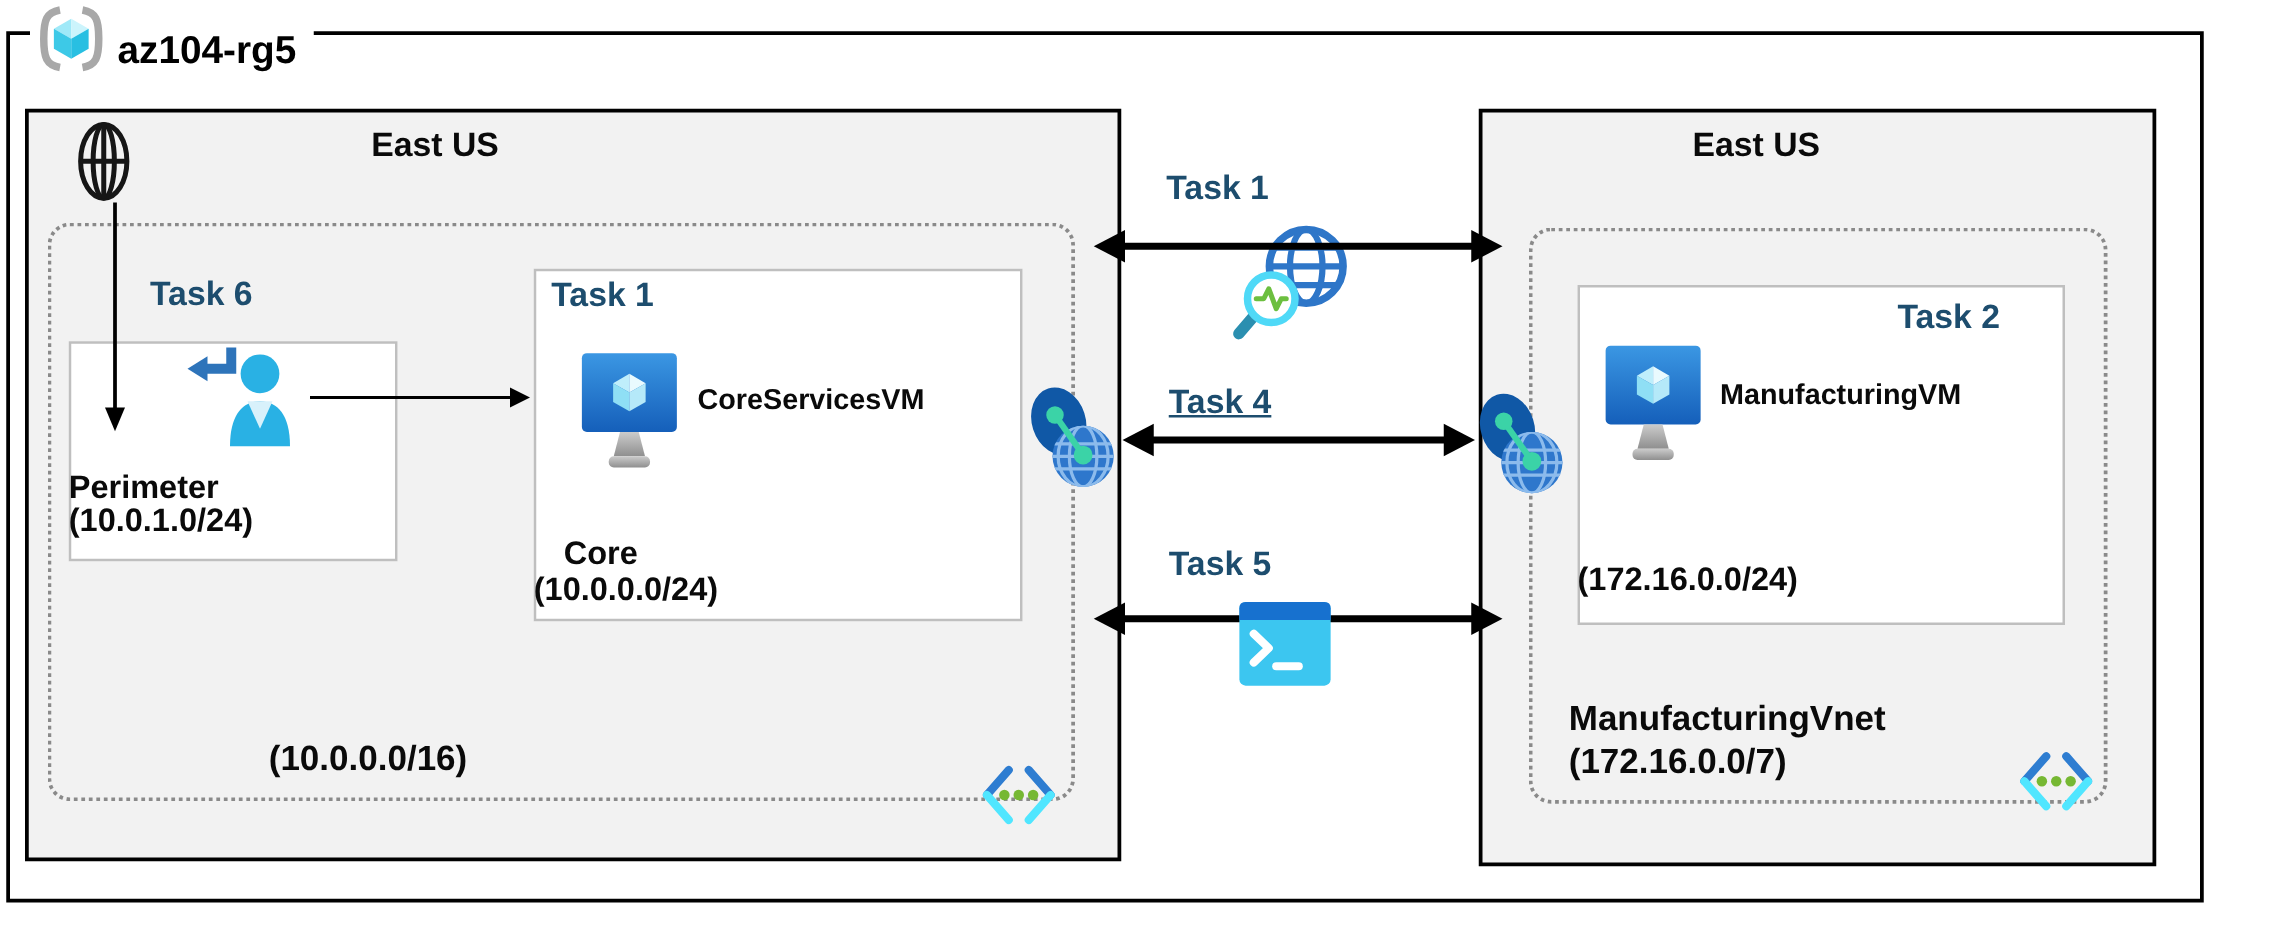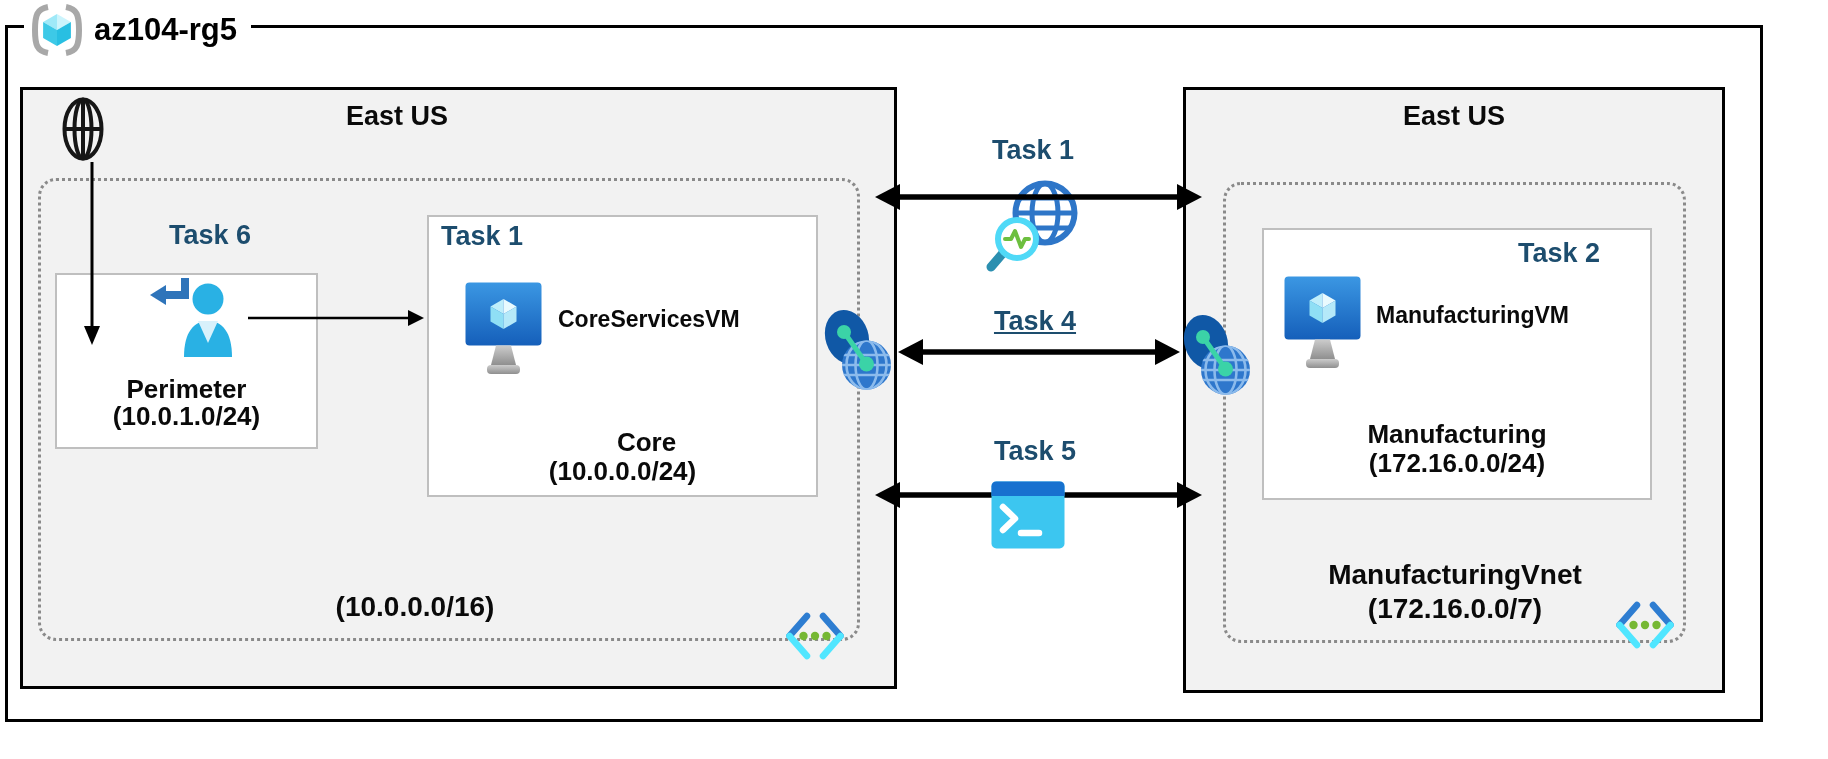--- a/index.html
+++ b/index.html
@@ -4,29 +4,29 @@
 <style>
   html,body{margin:0;padding:0;background:#fff;}
   #canvas{position:relative;width:1828px;height:759px;background:#fff;
           font-family:"Liberation Sans",sans-serif;overflow:hidden;}
   .box{position:absolute;box-sizing:border-box;}
   .rg-box{border:3px solid #000;background:#fff;}
   .region{border:3px solid #000;background:#f2f2f2;}
   .dotted{border:3px dotted #8a8a8a;border-radius:18px;}
   .subnet{border:2px solid #bfbfbf;background:#fff;}
   .lbl{position:absolute;font-weight:bold;color:#0a0a0a;white-space:nowrap;}
-  .center{text-align:center;}
+  .center{text-align:left;}
   .right{text-align:center;}
   .task{color:#1d4d6e;}
   .f26{font-size:26px;line-height:30px;}
   .f27{font-size:27px;line-height:32px;}
   .f28{font-size:28px;line-height:34px;}
   .f29{font-size:23px;line-height:34px;}
   .rg-title{position:absolute;left:24px;top:2px;height:56px;display:flex;
-            align-items:center;gap:8px;background:#fff;padding:0 14px 0 4px;z-index:4;}
+            align-items:flex-end;gap:8px;background:#fff;padding:0 14px 0 4px;z-index:4;}
   .rg-name{font-weight:bold;font-size:31px;color:#000;}
   .icon{position:absolute;}
   svg{display:block;}
   .z1{z-index:1}.z2{z-index:2}.z3{z-index:3}.z4{z-index:4}.z6{z-index:6}
   .overlay{position:absolute;left:0;top:0;z-index:5;pointer-events:none;}
 </style>
 </head>
 <body>
 
 <div id="canvas">
@@ -148,21 +148,20 @@
     </defs>
     <rect x="1.5" y="1.5" width="76" height="63" rx="4" fill="url(#scr2)"></rect>
     <polygon points="26.5,25.5 39.5,18 39.5,33" fill="#bfeefb"></polygon>
     <polygon points="39.5,18 52.5,25.5 39.5,33" fill="#e9fafe"></polygon>
     <polygon points="26.5,25.5 39.5,33 39.5,48 26.5,40.5" fill="#8fdff5"></polygon>
     <polygon points="52.5,25.5 39.5,33 39.5,48 52.5,40.5" fill="#b5e9f9"></polygon>
     <polygon points="32,64.5 47,64.5 52,84 27,84" fill="url(#std2)"></polygon>
     <rect x="23" y="84" width="33" height="9" rx="4" fill="url(#std2)"></rect>
   </svg>
   <div class="lbl f29 z3" style="left:1376px;top:298px;width:280px;">ManufacturingVM</div>
-  <div class="lbl center f26 z3" style="left:1262px;top:419px;width:390px;">Manufacturing</div>
   <div class="lbl center f26 z3" style="left:1262px;top:448px;width:390px;">(172.16.0.0/24)</div>
 
   <div class="lbl center f28 z3" style="left:1255px;top:558px;width:400px;">ManufacturingVnet</div>
   <div class="lbl center f28 z3" style="left:1255px;top:592px;width:400px;">(172.16.0.0/7)</div>
 
   <svg class="icon z6" style="left:1616px;top:601px;" width="58" height="48" viewBox="0 0 58 48">
     <line x1="21" y1="4" x2="3.5" y2="24" stroke="#2e7dd1" stroke-width="6.5" stroke-linecap="round"></line>
     <line x1="3.5" y1="24" x2="21" y2="44" stroke="#50e6ff" stroke-width="6.5" stroke-linecap="round"></line>
     <line x1="37" y1="4" x2="54.5" y2="24" stroke="#2e7dd1" stroke-width="6.5" stroke-linecap="round"></line>
     <line x1="54.5" y1="24" x2="37" y2="44" stroke="#50e6ff" stroke-width="6.5" stroke-linecap="round"></line>

